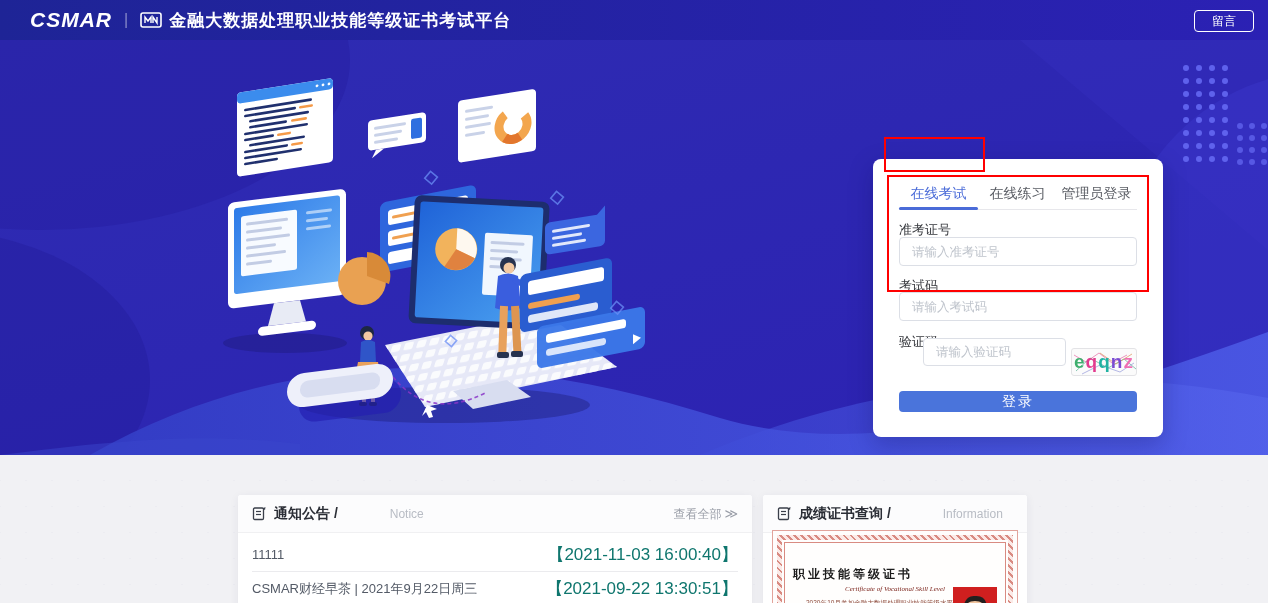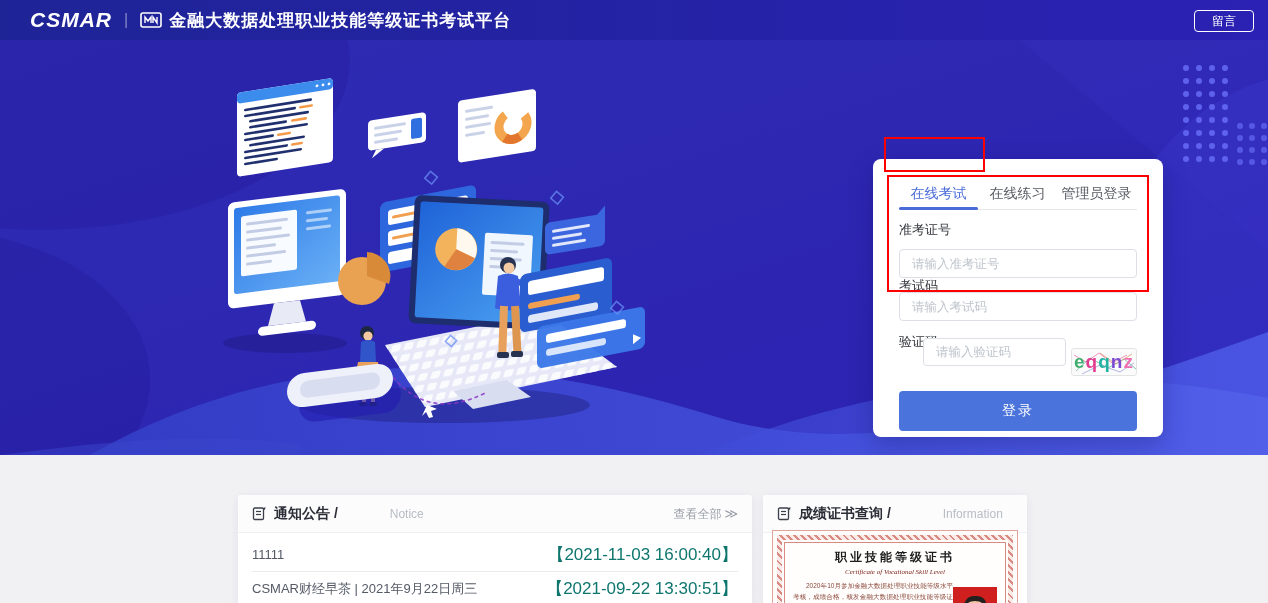--- a/index.html
+++ b/index.html
@@ -39,21 +39,21 @@
   .fld-input::placeholder { color:#bfc4cc; }
   .captcha-box { position:absolute; left:198px; top:189px; width:66px; height:28px; background:#fbfbfb;
                  border:1px solid #e3e3e6; border-radius:3px; overflow:hidden; cursor:pointer; }
   .captcha-text { position:absolute; left:0; top:0; width:100%; height:100%; text-align:center; line-height:26px;
                   font-size:19px; font-weight:700; letter-spacing:1px; color:#2ab57d; z-index:2; }
   @supports ((-webkit-background-clip:text) or (background-clip:text)) {
     .captcha-text { background:linear-gradient(90deg,#3fae6e 0 20%,#e23a8e 20% 40%,#21b2a2 40% 60%,#7a4bd2 60% 80%,#ef6fb3 80% 100%);
                     -webkit-background-clip:text; background-clip:text; color:transparent; }
   }
   .captcha-noise { position:absolute; left:0; top:0; z-index:1; }
-  .login-btn { position:absolute; left:26px; top:232px; width:238px; height:40px; background:#4a74db; border:none;
+  .login-btn { position:absolute; left:26px; top:232px; width:238px; height:21px; background:#4a74db; border:none;
                border-radius:4px; color:#fff; font-size:14px; cursor:pointer; letter-spacing:2px; }
 
   
   .anno { position:absolute; border:2px solid #ff0000; z-index:20; pointer-events:none; }
   .anno-tab { left:884px; top:137px; width:101px; height:35px; }
   .anno-fields { left:887px; top:175px; width:262px; height:117px; }
 
   
   .bottom { position:absolute; left:0; top:455px; width:1268px; height:148px; background-color:#f1f1f4;
     background-image:linear-gradient(45deg,rgba(150,160,185,.06) 1px,transparent 1px),
@@ -75,21 +75,21 @@
   .n-div { height:1px; background:#ebebee; margin:0 14px; }
   .n-list { padding-top:5px; }
 
   
   .cert { position:absolute; left:9px; top:35px; width:246px; height:150px; background:#fffdfc;
           border:1px solid #e2a39b; padding:4px; }
   .cert-frame { width:100%; height:100%; border:5px solid transparent;
           border-image:repeating-linear-gradient(45deg,#d98b82 0 2px,#fbeae7 2px 5px) 5;
           position:relative; background:#fffefd; }
   .cert-inner { position:absolute; inset:2px; border:1px solid #d98b82; padding:5px 8px 0 8px; }
-  .cert-title { text-align:center; font-size:12px; font-weight:800; color:#1c1c1c; letter-spacing:3px; margin-top:1px; }
+  .cert-title { text-align:left; font-size:12px; font-weight:800; color:#1c1c1c; letter-spacing:3px; margin-top:18px; }
   .cert-sub { text-align:center; font-size:7px; font-style:italic; font-weight:400; color:#7c241c;
               font-family:"Liberation Serif","DejaVu Serif",serif; margin-top:2px; }
   .cert-body { font-size:6.5px; color:#8d4a3c; line-height:1.65; margin-top:5px; width:160px; text-align:justify; text-indent:13px; }
   .cert-photo { position:absolute; right:8px; top:44px; width:44px; height:58px; background:#d01f1f; overflow:hidden; }
 </style>
 </head>
 <body>
 
 <div class="page">
 
@@ -366,21 +366,21 @@
     <div class="login-card">
       <div class="tabs">
         <div class="tab active">在线考试</div>
         <div class="tab">在线练习</div>
         <div class="tab">管理员登录</div>
       </div>
       <div class="tab-divider"></div>
       <div class="tab-underline"></div>
 
       <div class="fld-label" style="top:62px;">准考证号</div>
-      <input class="fld-input" style="top: 78px; margin-top: 12px;" placeholder="请输入准考证号">
+      <input class="fld-input" style="top: 78px;" placeholder="请输入准考证号">
 
       <div class="fld-label" style="top:118px;">考试码</div>
       <input class="fld-input" style="top: 133px;" placeholder="请输入考试码">
 
       <div class="fld-label" style="top:174px;">验证码</div>
       <input class="fld-input" style="top: 179px; width: 143px; height: 28px; margin-left: 24px;" placeholder="请输入验证码">
 
       <div class="captcha-box">
         <svg class="captcha-noise" width="66" height="28" viewBox="0 0 66 28">
           <polyline points="2,6 14,13 27,4 40,14 55,6" fill="none" stroke="#e25a9a" stroke-width="0.8" opacity="0.8"></polyline>

